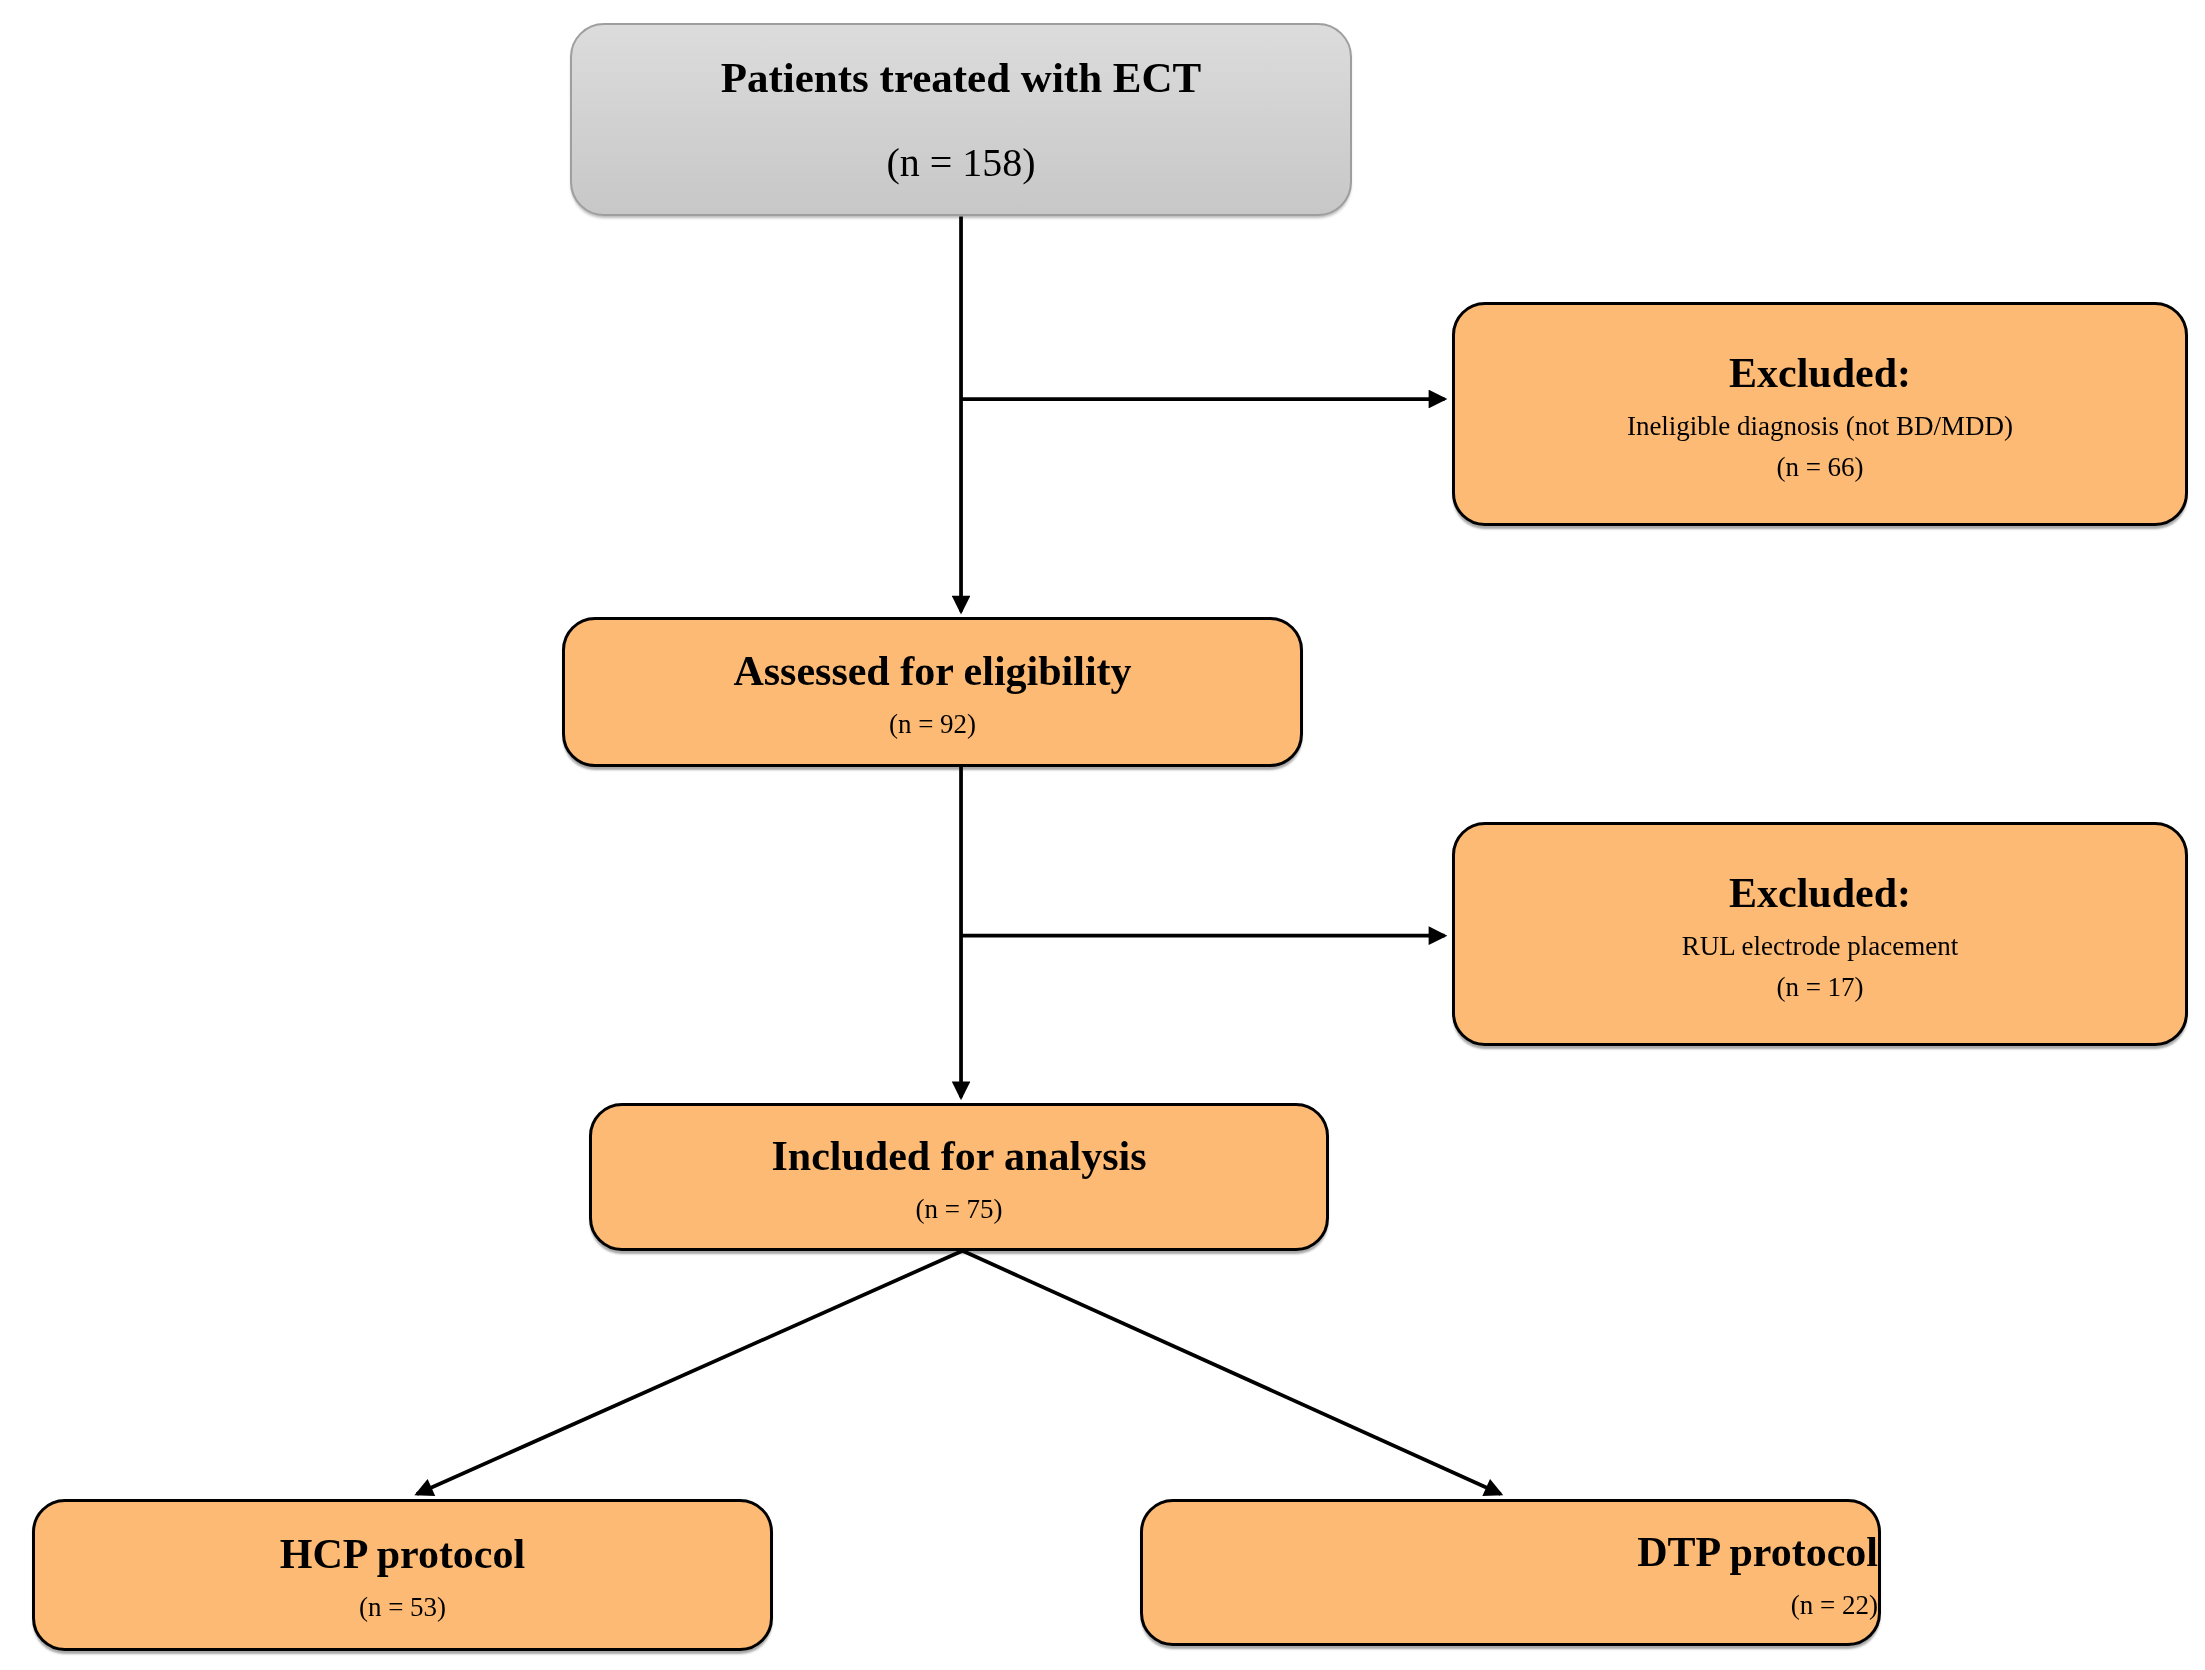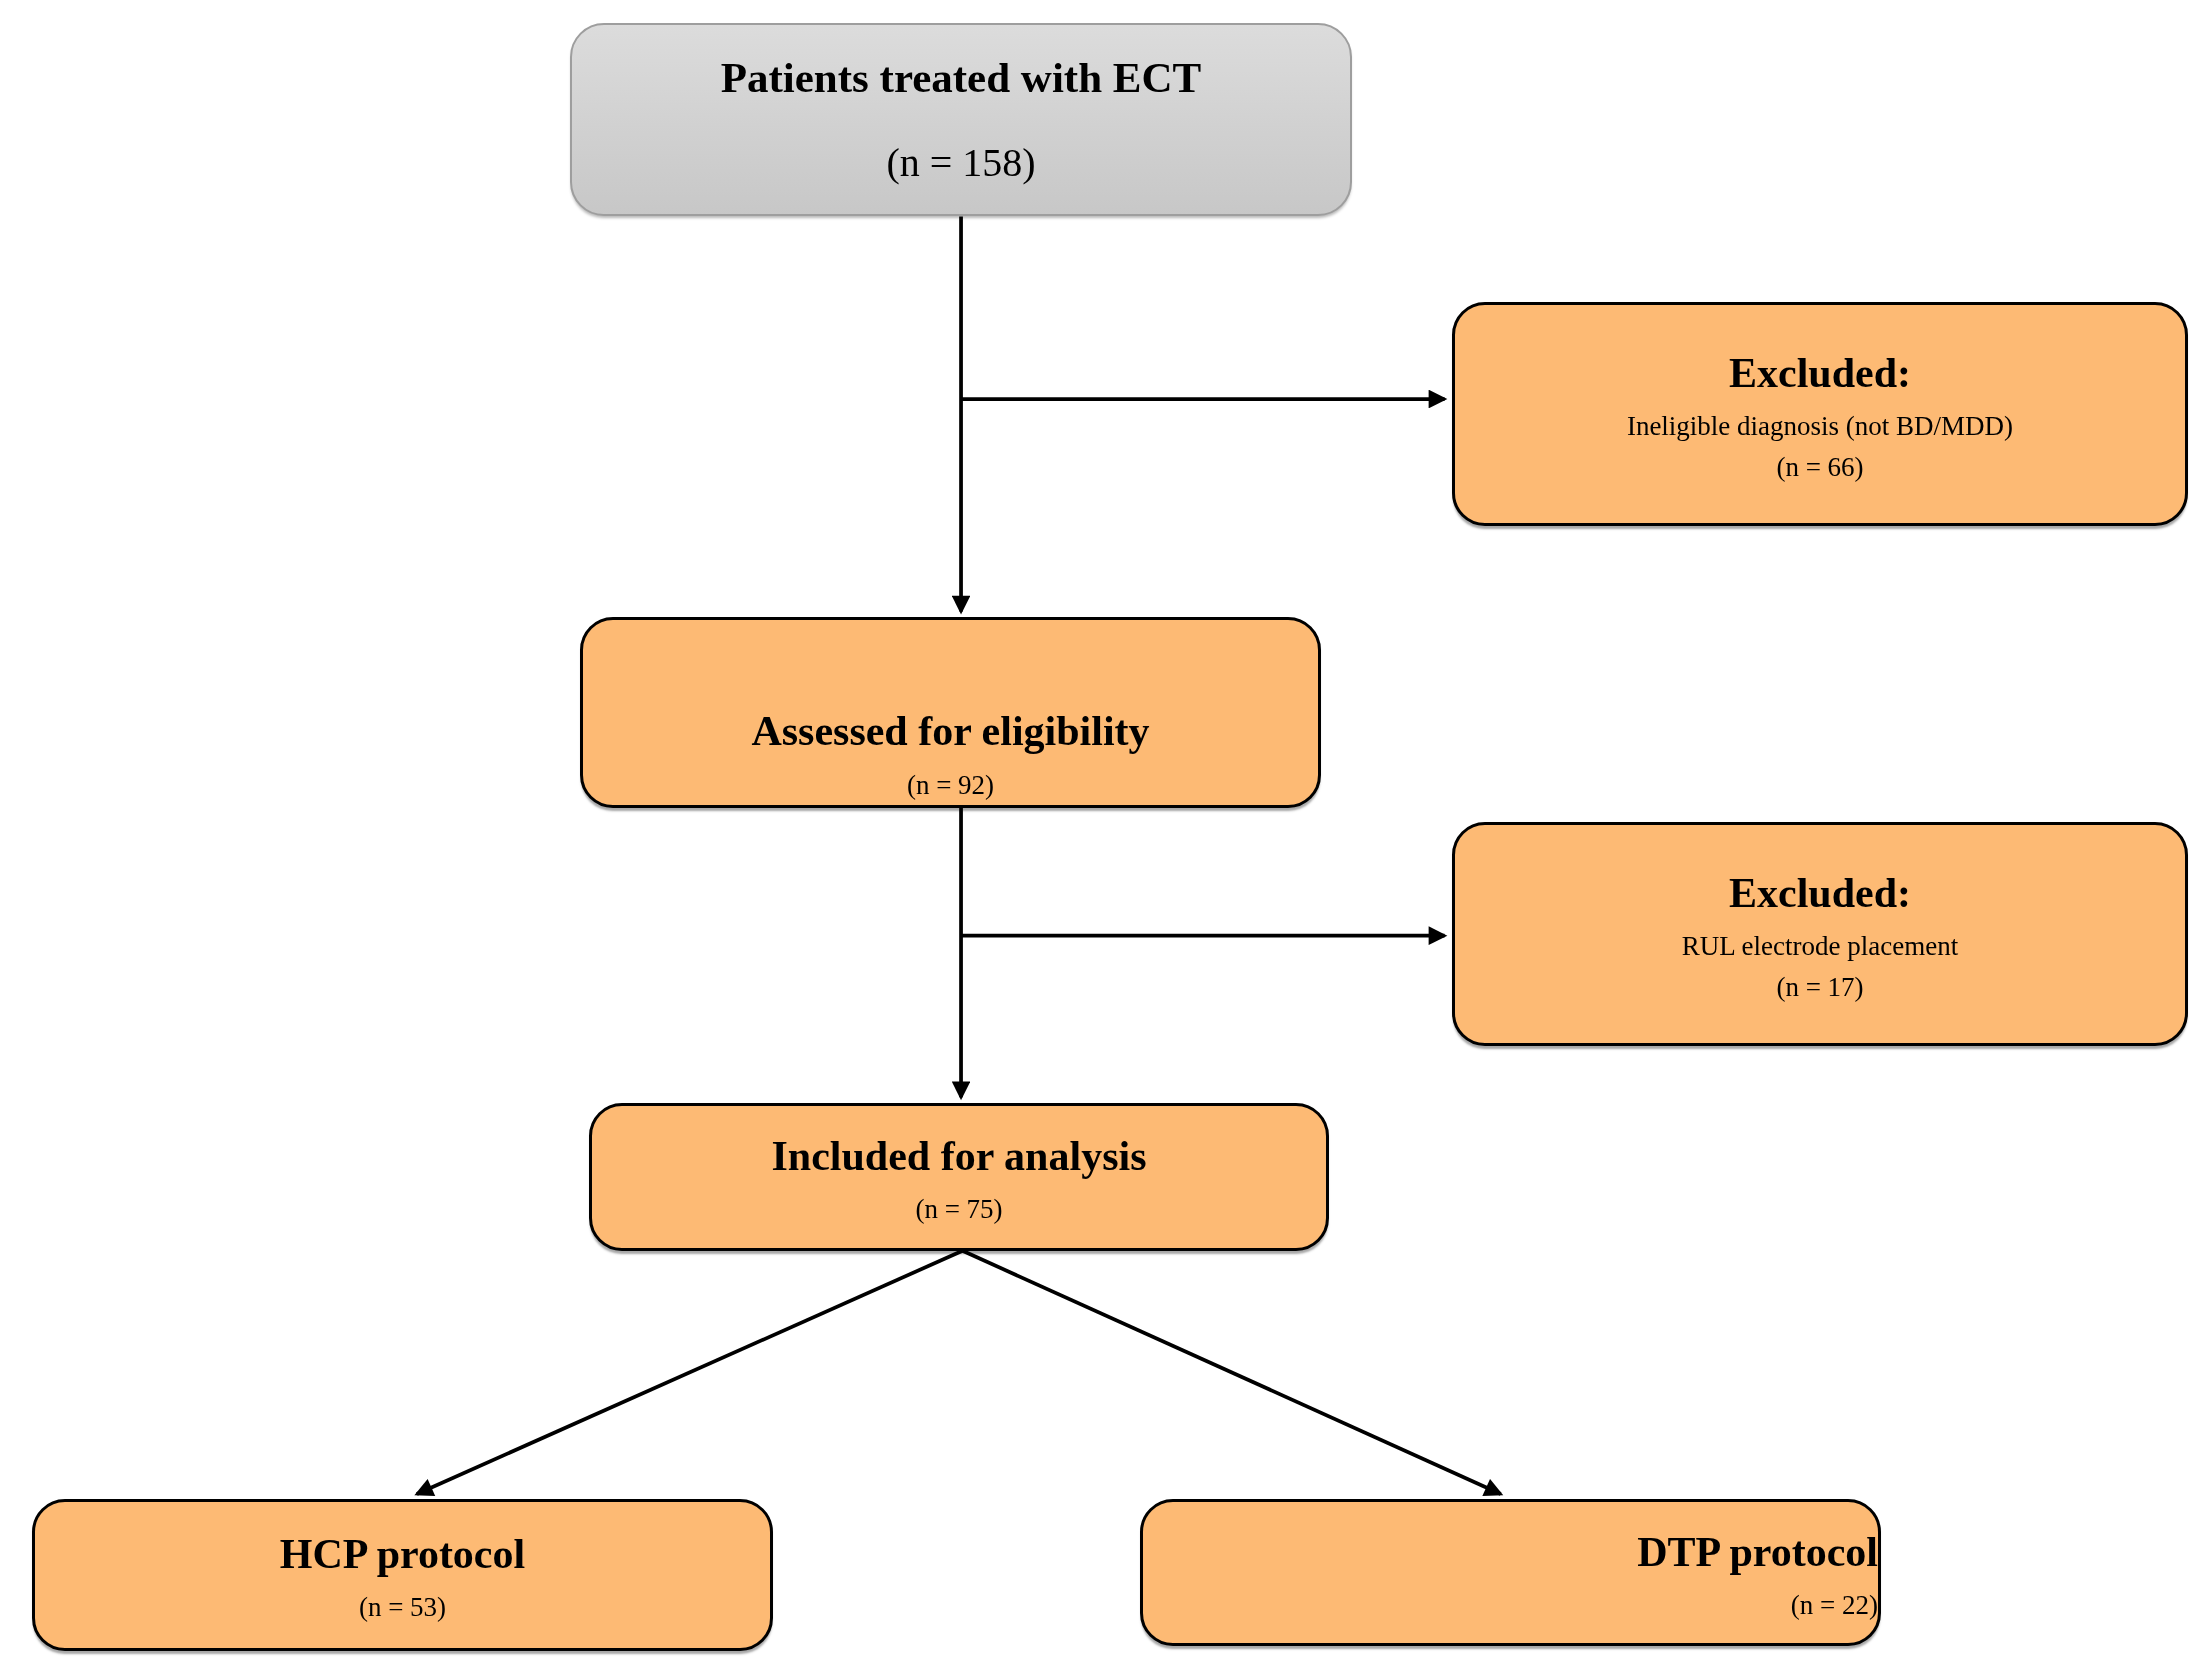--- a/index.html
+++ b/index.html
@@ -80,21 +80,21 @@
     <div class="t-title">Patients treated with ECT</div>
     <div class="t-sub">(n = 158)</div>
   </div>
 
   <div class="node" style="left:1452px; top:302px; width:736px; height:224px;">
     <div class="t-title">Excluded:</div>
     <div class="t-sub">Ineligible diagnosis (not BD/MDD)</div>
     <div class="t-sub">(n = 66)</div>
   </div>
 
-  <div class="node" style="left:580px; top:617px; width:741px; height:191px;justify-content:flex-end;">
+  <div class="node" style="left:562px; top:617px; width:741px; height:150px;">
     <div class="t-title">Assessed for eligibility</div>
     <div class="t-sub">(n = 92)</div>
   </div>
 
   <div class="node" style="left:1452px; top:822px; width:736px; height:224px;">
     <div class="t-title">Excluded:</div>
     <div class="t-sub">RUL electrode placement</div>
     <div class="t-sub">(n = 17)</div>
   </div>
 

